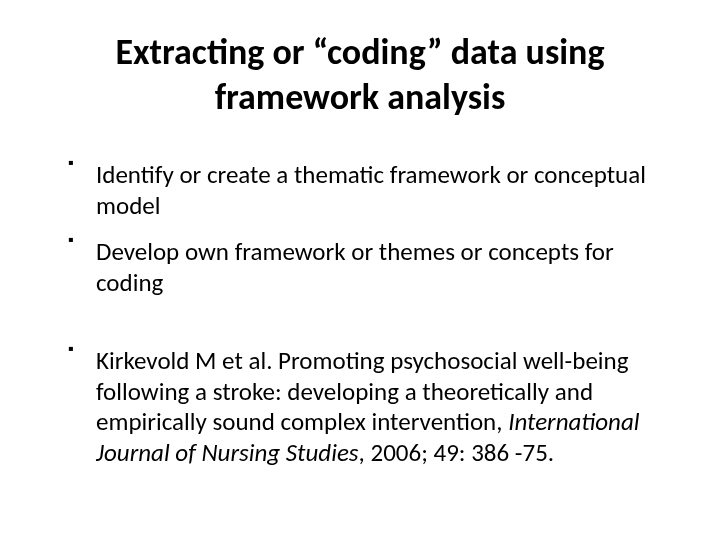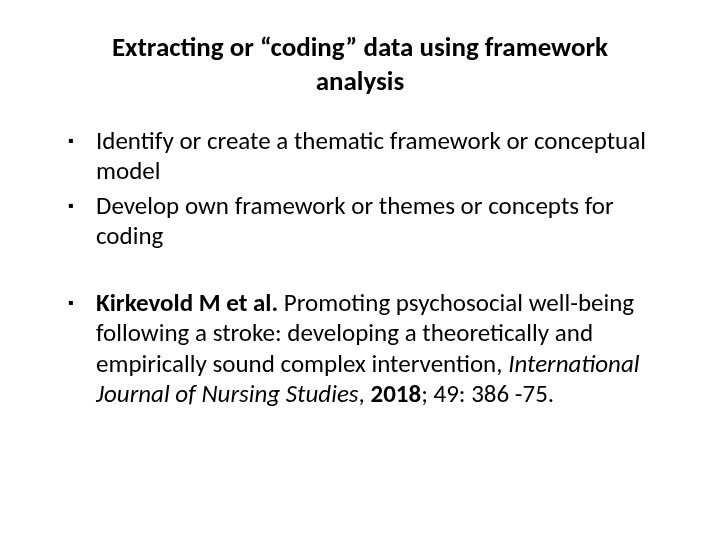--- a/index.html
+++ b/index.html
@@ -8,21 +8,21 @@
       height: 540px;
       background: #fff;
       font-family: Calibri, "Segoe UI", Arial, sans-serif;
       color: #000;
       padding: 30px 50px 30px 50px;
       overflow: hidden;
     }
     .title {
       text-align: center;
       font-weight: 700;
-      font-size: 27px;
+      font-size: 36px;
       line-height: 1.25;
       margin: 0 auto 28px auto;
       max-width: 500px;
     }
     .content {
       padding-left: 18px;
     }
     .bullet-group { margin-bottom: 36px; }
     .bullet-item {
       display: flex;
@@ -31,22 +31,22 @@
       line-height: 1.22;
       margin-bottom: 4px;
     }
     .bullet-marker {
       flex: 0 0 auto;
       width: 28px;
       font-size: 16px;
       line-height: 30px;
       color: #000;
     }
-    .bullet-text { flex: 1; }
-    .citation .bullet-text b { font-weight: 700; }
+    .bullet-text { flex: 1; margin-top: 12px; }
+    .citation .bullet-text b { font-weight: 400; }
     .citation .bullet-text i { font-style: italic; }
   </style>
 </head>
 <body>
 
 <h1 class="title">Extracting or “coding” data using framework analysis</h1>
 
 <div class="content">
 
   <div class="bullet-group">
@@ -57,18 +57,18 @@
     <div class="bullet-item">
       <span class="bullet-marker">▪</span>
       <span class="bullet-text">Develop own framework or themes or concepts for coding</span>
     </div>
   </div>
 
   <div class="bullet-group">
     <div class="bullet-item citation">
       <span class="bullet-marker">▪</span>
       <span class="bullet-text">
-        <b>Kirkevold M et al.</b><span> Promoting psychosocial well-being following a stroke: developing a theoretically and empirically sound complex intervention, </span><i>International Journal of Nursing Studies</i><span>, </span><b>2018</b><span>; 49: 386 -75.</span>
+        <b>Kirkevold M et al.</b><span> Promoting psychosocial well-being following a stroke: developing a theoretically and empirically sound complex intervention, </span><i>International Journal of Nursing Studies</i><span>, </span><b>2006</b><span>; 49: 386 -75.</span>
       </span>
     </div>
   </div>
 
 </div>
 
 </body></html>

